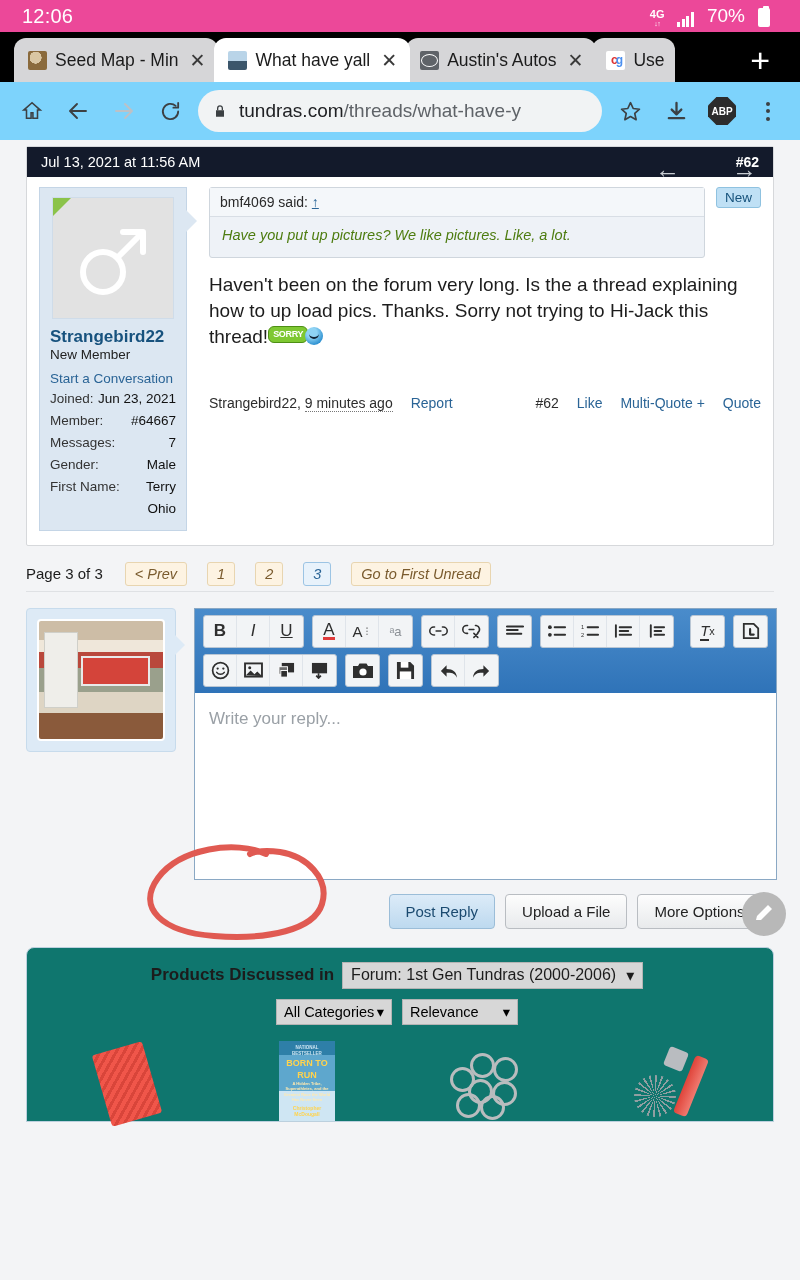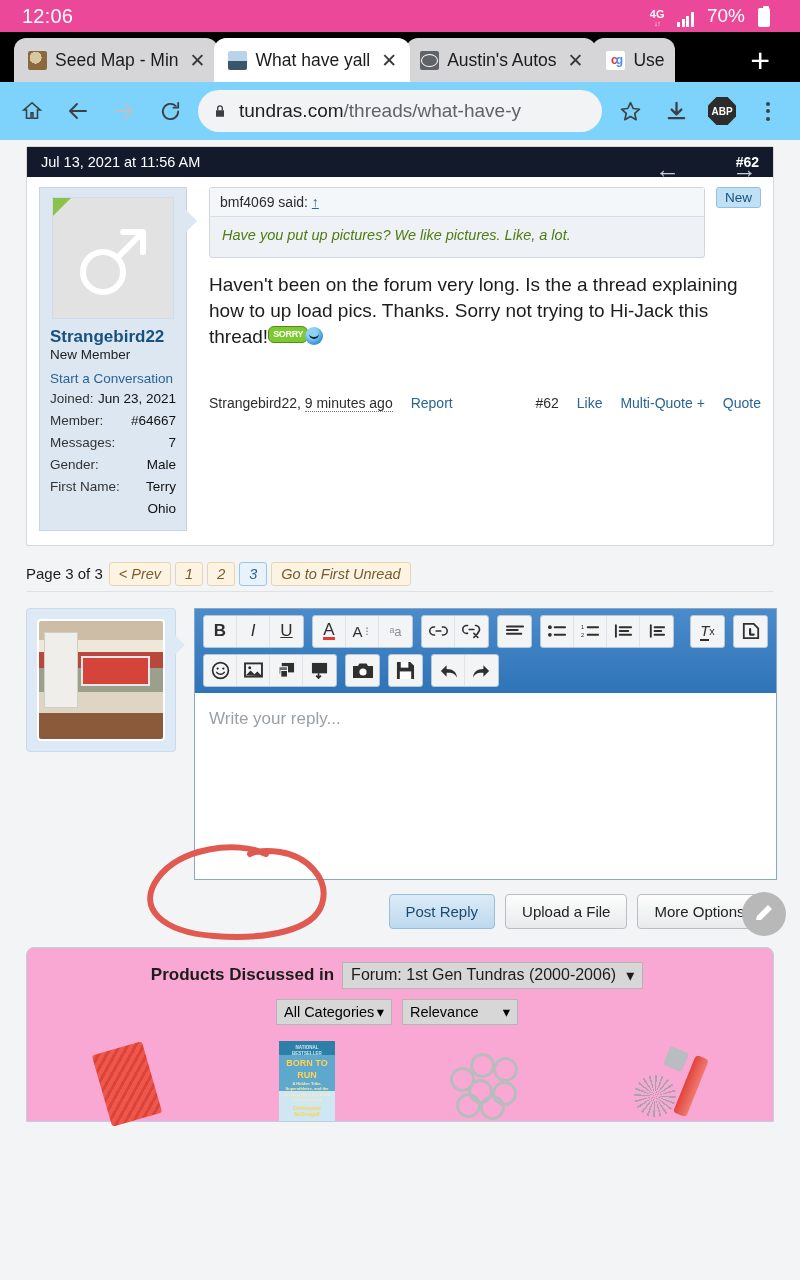--- a/index.html
+++ b/index.html
@@ -146,21 +146,21 @@
     border-bottom:2px solid #123; border-radius:0 0 6px 6px; }
 
   .post-foot { display:flex; align-items:flex-end; justify-content:space-between; margin-top:44px; }
   .foot-left { font-size:14px; color:#2d2d2d; display:flex; gap:18px; align-items:baseline; }
   .foot-left .when { border-bottom:1px dotted #777; }
   .foot-left .report { color:#2a6496; }
   .foot-right { display:flex; gap:18px; font-size:14px; color:#2a6496; align-items:baseline; }
   .arrows { position:absolute; right:4px; top:-32px; display:flex; gap:52px; color:#c6cbd1; font-size:25px; }
 
   
-  .pager { margin: 16px 26px 0 26px; display:flex; align-items:center; gap:4px;
+  .pager { margin: 16px 26px 0 26px; display:flex; align-items:center; gap:20px;
            padding-bottom: 5px; border-bottom:1px solid #dfe1e4; }
   .pager .lbl { font-size:15px; color:#1c1c1c; margin-right:2px; }
   .pg {
     font-size:14.5px; color:#7a5b2e; background:#fdf3e2; border:1px solid #e8d5b0;
     border-radius:3px; padding:3px 9px;font-style:italic;
   }
   .pg.cur { background:#e8f2fb; border-color:#9cc4e4; color:#2a6496; }
 
   
   .replywrap { margin: 16px 26px 0 26px; display:flex; }
@@ -195,21 +195,21 @@
     border:1px solid #b9bdc2; background:linear-gradient(#fdfdfd,#e8eaec); color:#222;
   }
   .btn.primary { background:linear-gradient(#dcebf8,#bdd9ef); border-color:#9bbdd8; color:#1b4a70; }
   .scribble { position:absolute; left:92px; top:-62px; pointer-events:none; }
   .fab {
     position:absolute; right:-12px; top:-2px; width:44px; height:44px; border-radius:50%;
     background:#b8b8b8; display:flex; align-items:center; justify-content:center;
   }
 
   
-  .products { margin:18px 26px 8px 26px; background:#f9a8d4; border:1px solid #bcd0de; border-radius:8px 8px 0 0;
+  .products { margin:18px 26px 8px 26px; background:#0f766e; border:1px solid #bcd0de; border-radius:8px 8px 0 0;
               padding:14px 16px 0 10px; }
   .prow1 { display:flex; align-items:center; justify-content:center; gap:8px; }
   .ptitle { font-size:17px; font-weight:bold; color:#1c1c1c; }
   .sel {
     font-size:16px; background:#d7d7d7; border:1px solid #b4b4b4; color:#1c1c1c;
     padding:3px 8px; display:flex; align-items:center; gap:10px;
   }
   .prow2 { display:flex; justify-content:center; gap:10px; margin-top:10px; }
   .sinput { width:160px; font-size:14px; color:#9aa0a6; border:1px solid #b4b4b4; background:#fff; padding:4px 7px; }
   .sel2 { width:116px; font-size:14.5px; background:#d7d7d7; border:1px solid #b4b4b4;

